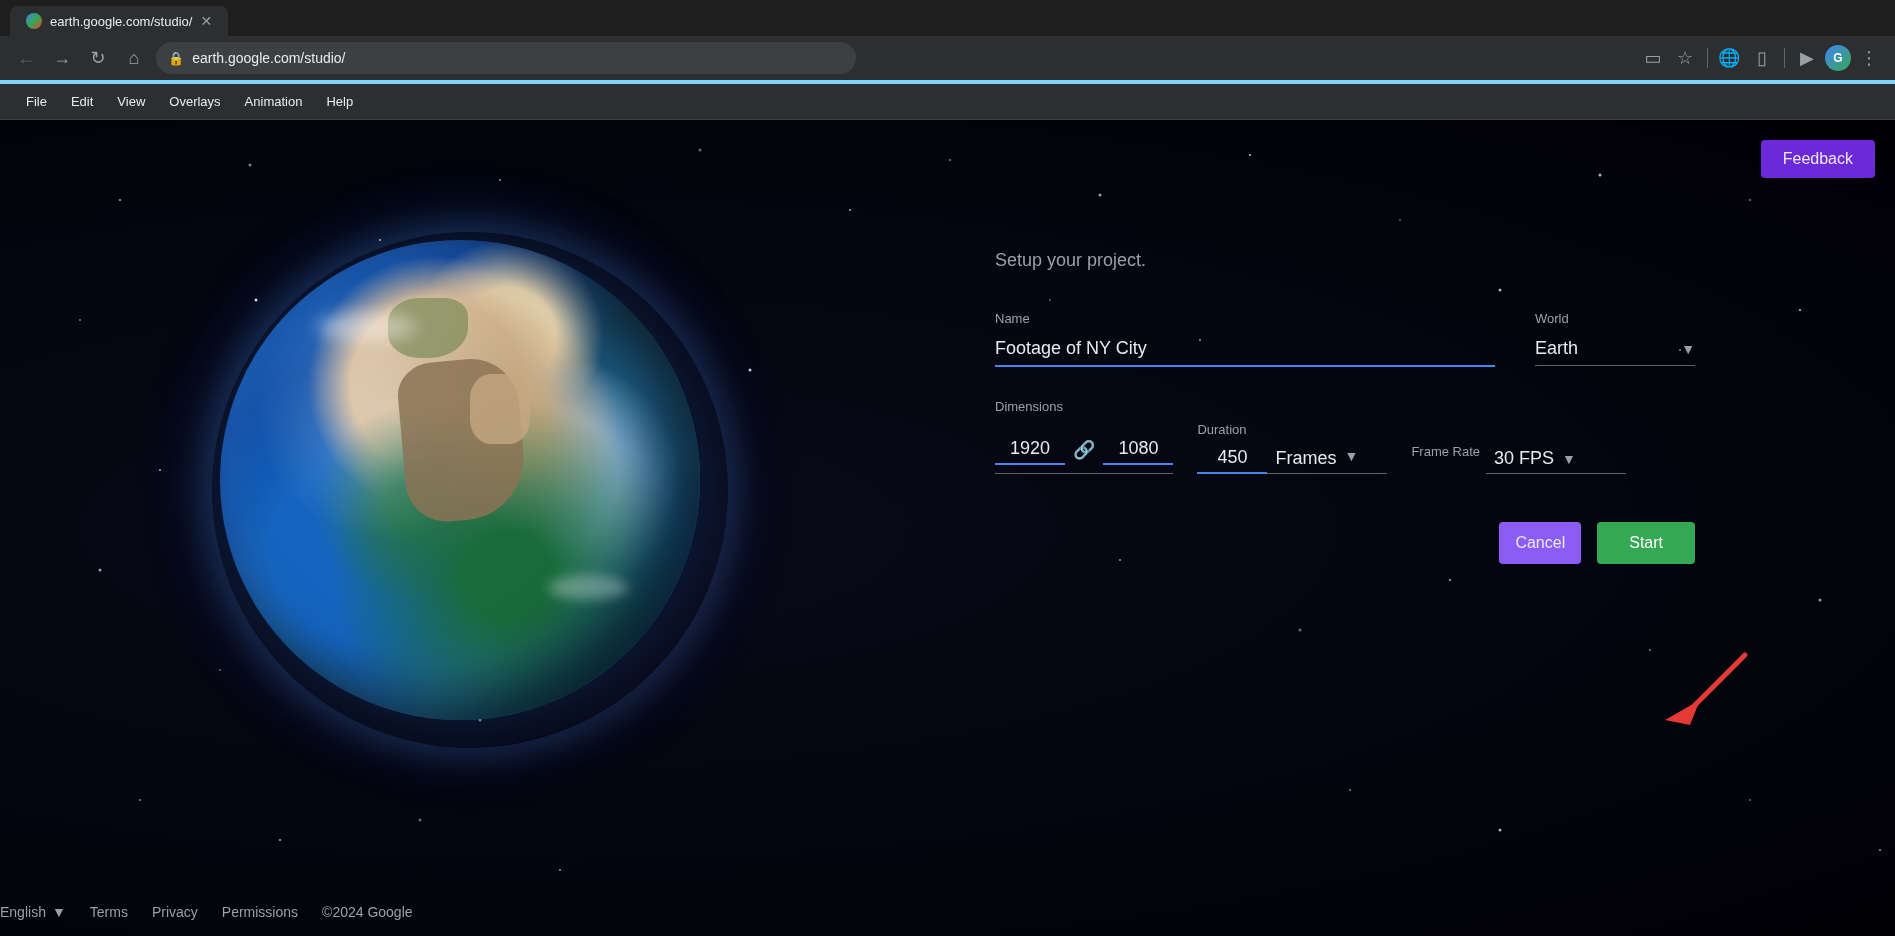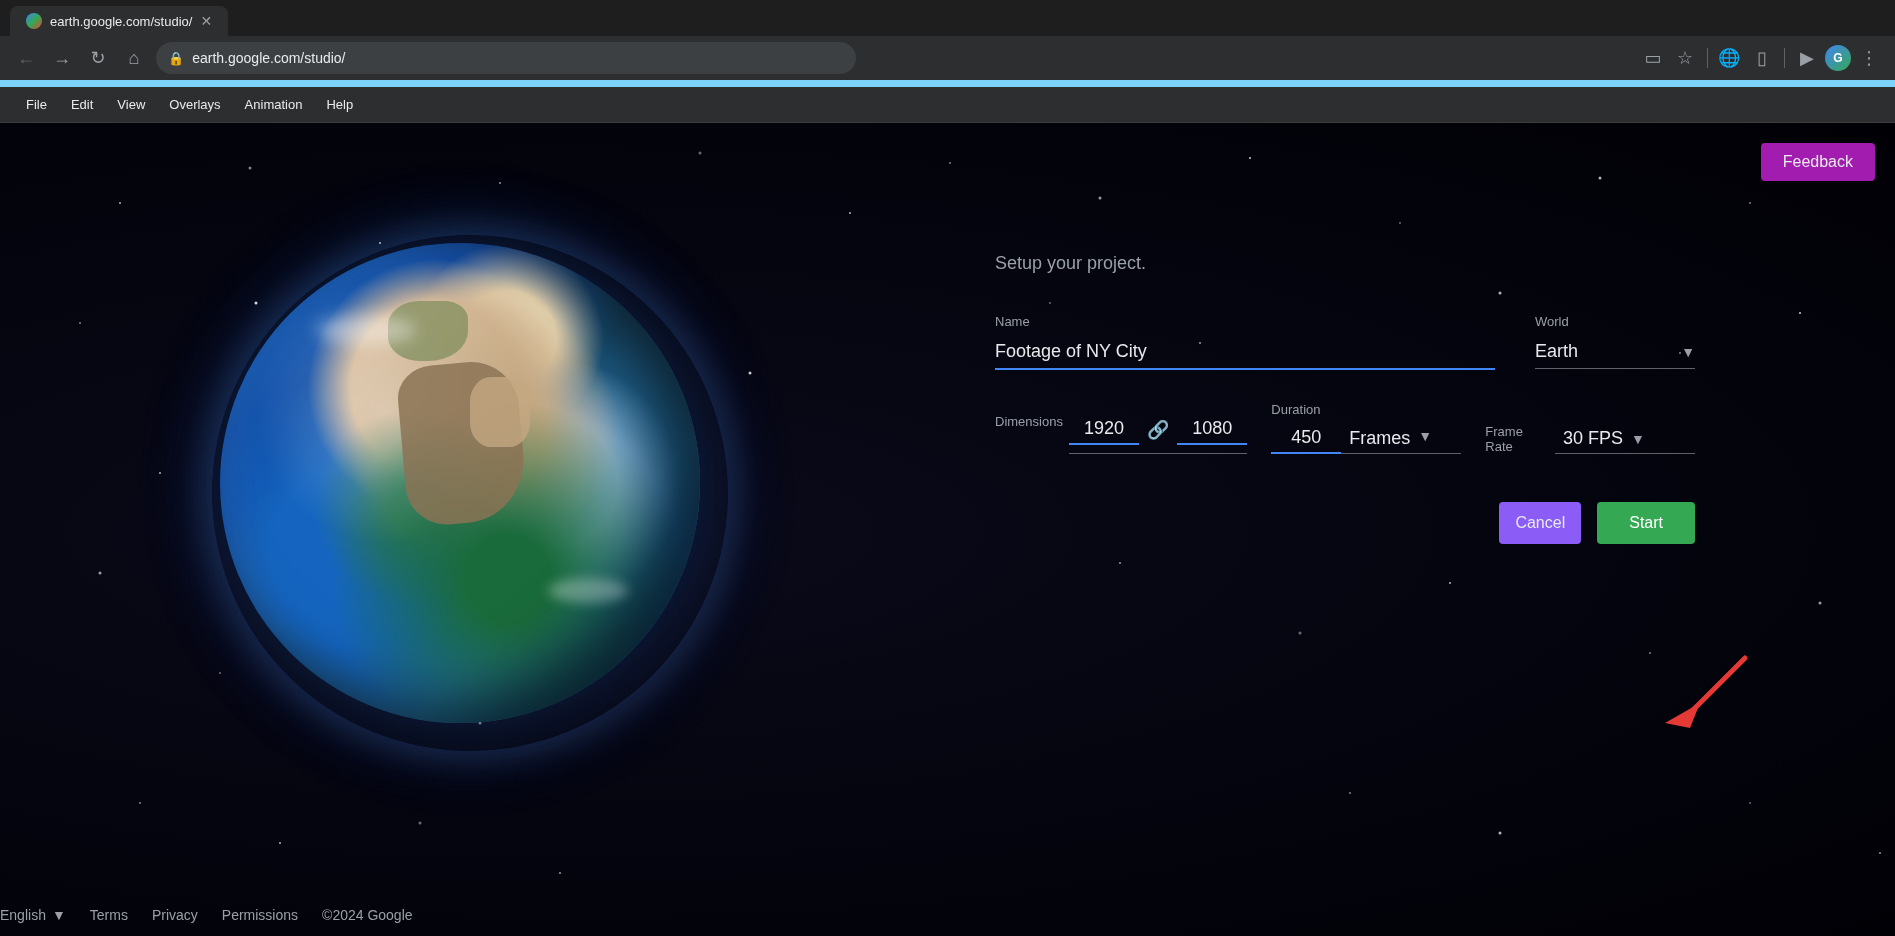--- a/index.html
+++ b/index.html
@@ -2,21 +2,21 @@
 <html><head>
   <meta charset="utf-8">
   <style>
     * { margin: 0; padding: 0; box-sizing: border-box; }
     body { width: 1895px; height: 936px; overflow: hidden; font-family: 'Segoe UI', Arial, sans-serif; background: #202124; }
 
     
     .browser-chrome {
       width: 100%;
       background: #fef9c3;
-      border-bottom: 7px solid #7dd3fc;
+      border-bottom: 4px solid #7dd3fc;
     }
     .browser-tabs-bar {
       height: 36px;
       background: #1e1e1e;
       display: flex;
       align-items: flex-end;
       padding: 0 0 0 10px;
     }
     .browser-tab {
       height: 30px;
@@ -250,21 +250,21 @@
       background: rgba(255,255,255,0.3);
       border-radius: 50%;
       filter: blur(6px);
     }
 
     
     .feedback-btn {
       position: absolute;
       top: 20px;
       right: 20px;
-      background: #a21caf;
+      background: #6d28d9;
       color: #e8eaed;
       border: none;
       padding: 10px 22px;
       font-size: 16px;
       font-weight: 500;
       border-radius: 4px;
       cursor: pointer;
     }
 
     
@@ -334,22 +334,22 @@
     }
 
     .form-row2 {
       display: flex;
       gap: 24px;
       align-items: flex-end;
       margin-bottom: 48px;
     }
     .form-group-dimensions {
       display: flex;
-      flex-direction: row;
-      gap: 6px;
+      flex-direction: column;
+      gap: 20px;
     }
     .dimensions-inputs {
       display: flex;
       align-items: center;
       gap: 8px;
       border-bottom: 1px solid #5f6368;
       padding-bottom: 8px;
     }
     .dim-input {
       background: transparent;

